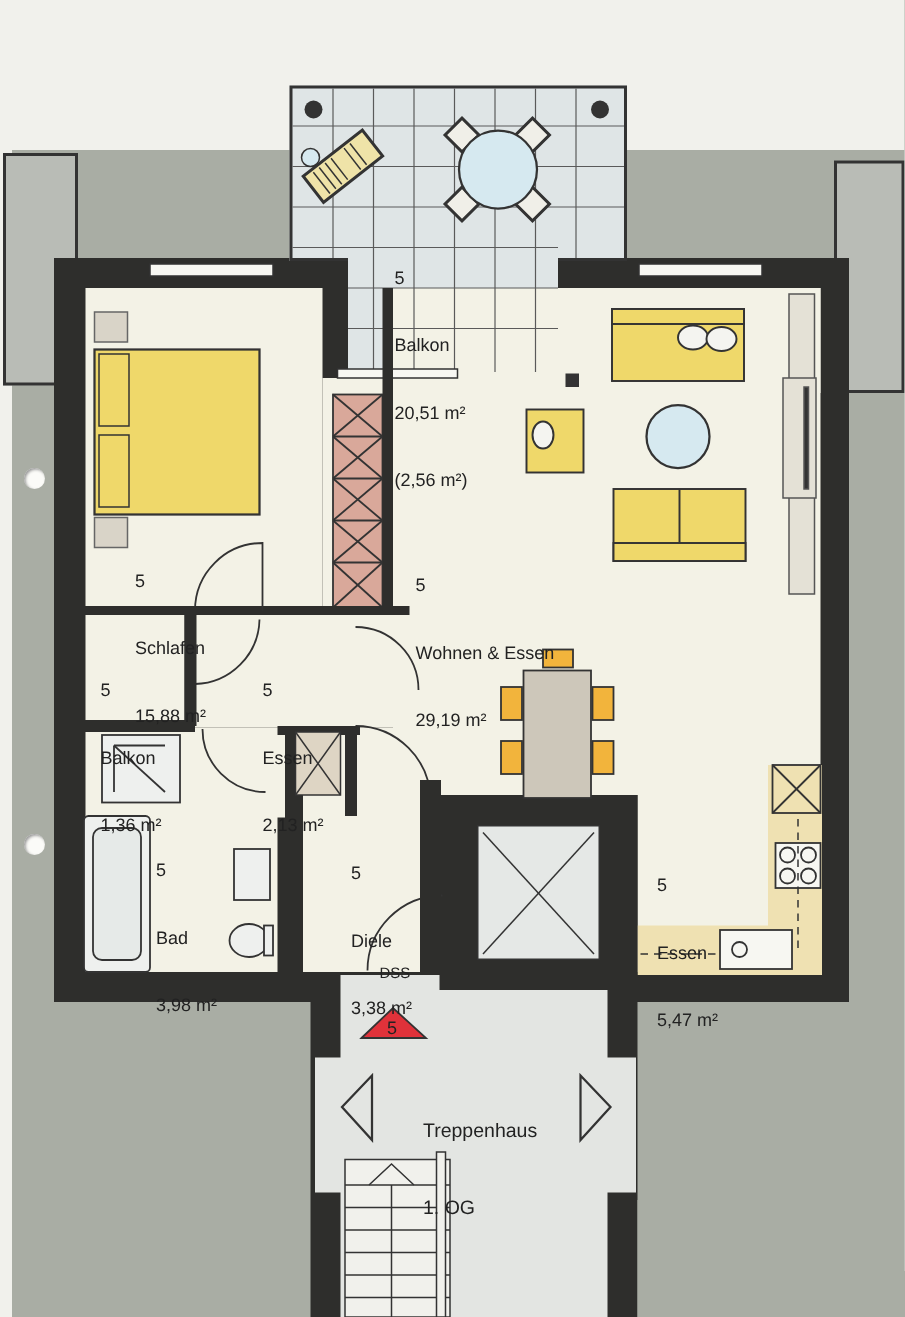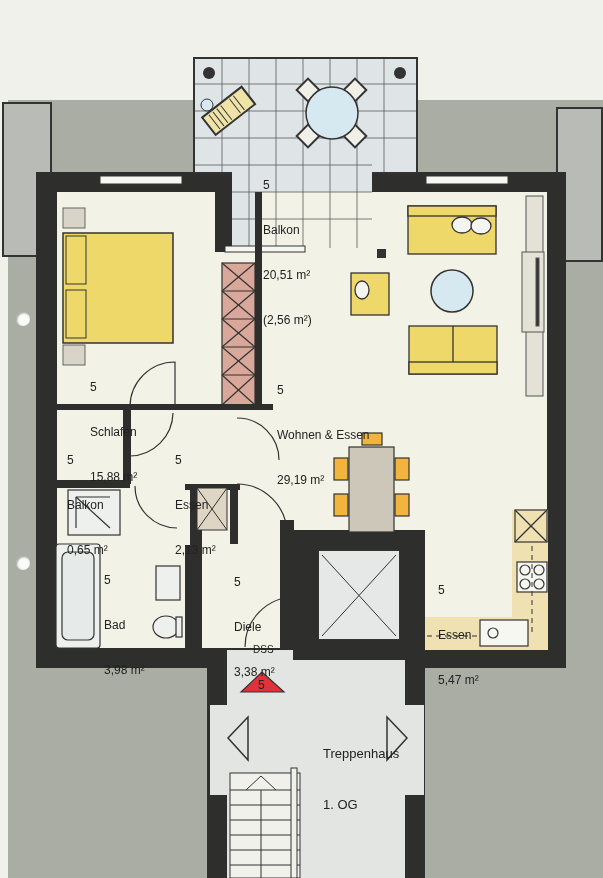--- a/index.html
+++ b/index.html
@@ -253,21 +253,21 @@
   <span>15,88 m²</span>
 </div>
 <div class="label" style="left:277px;top:353px;">
   <span>5</span>
   <span>Wohnen &amp; Essen</span>
   <span>29,19 m²</span>
 </div>
 <div class="label" style="left:67px;top:423px;">
   <span>5</span>
   <span>Balkon</span>
-  <span>0,65 m²</span>
+  <span>1,36 m²</span>
 </div>
 <div class="label" style="left:175px;top:423px;">
   <span>5</span>
   <span>Essen</span>
   <span>2,13 m²</span>
 </div>
 <div class="label" style="left:104px;top:543px;">
   <span>5</span>
   <span>Bad</span>
   <span>3,98 m²</span>
@@ -275,18 +275,18 @@
 <div class="label" style="left:234px;top:545px;">
   <span>5</span>
   <span>Diele</span>
   <span>3,38 m²</span>
 </div>
 <div class="label" style="left:438px;top:553px;">
   <span>5</span>
   <span>Essen</span>
   <span>5,47 m²</span>
 </div>
-<div class="label" style="left:282px;top:711px;font-size:13px;line-height:17px;margin-left:41px;">
+<div class="label" style="left:282px;top:711px;font-size:13px;line-height:17px;">
   <span>Treppenhaus</span>
   <span>1. OG</span>
 </div>
 <div class="label" style="left:253px;top:644px;font-size:10px;line-height:12px;">DSS</div>
 <div class="label" style="left:258px;top:678px;font-size:12px;line-height:14px;">5</div>
 
 </body></html>

